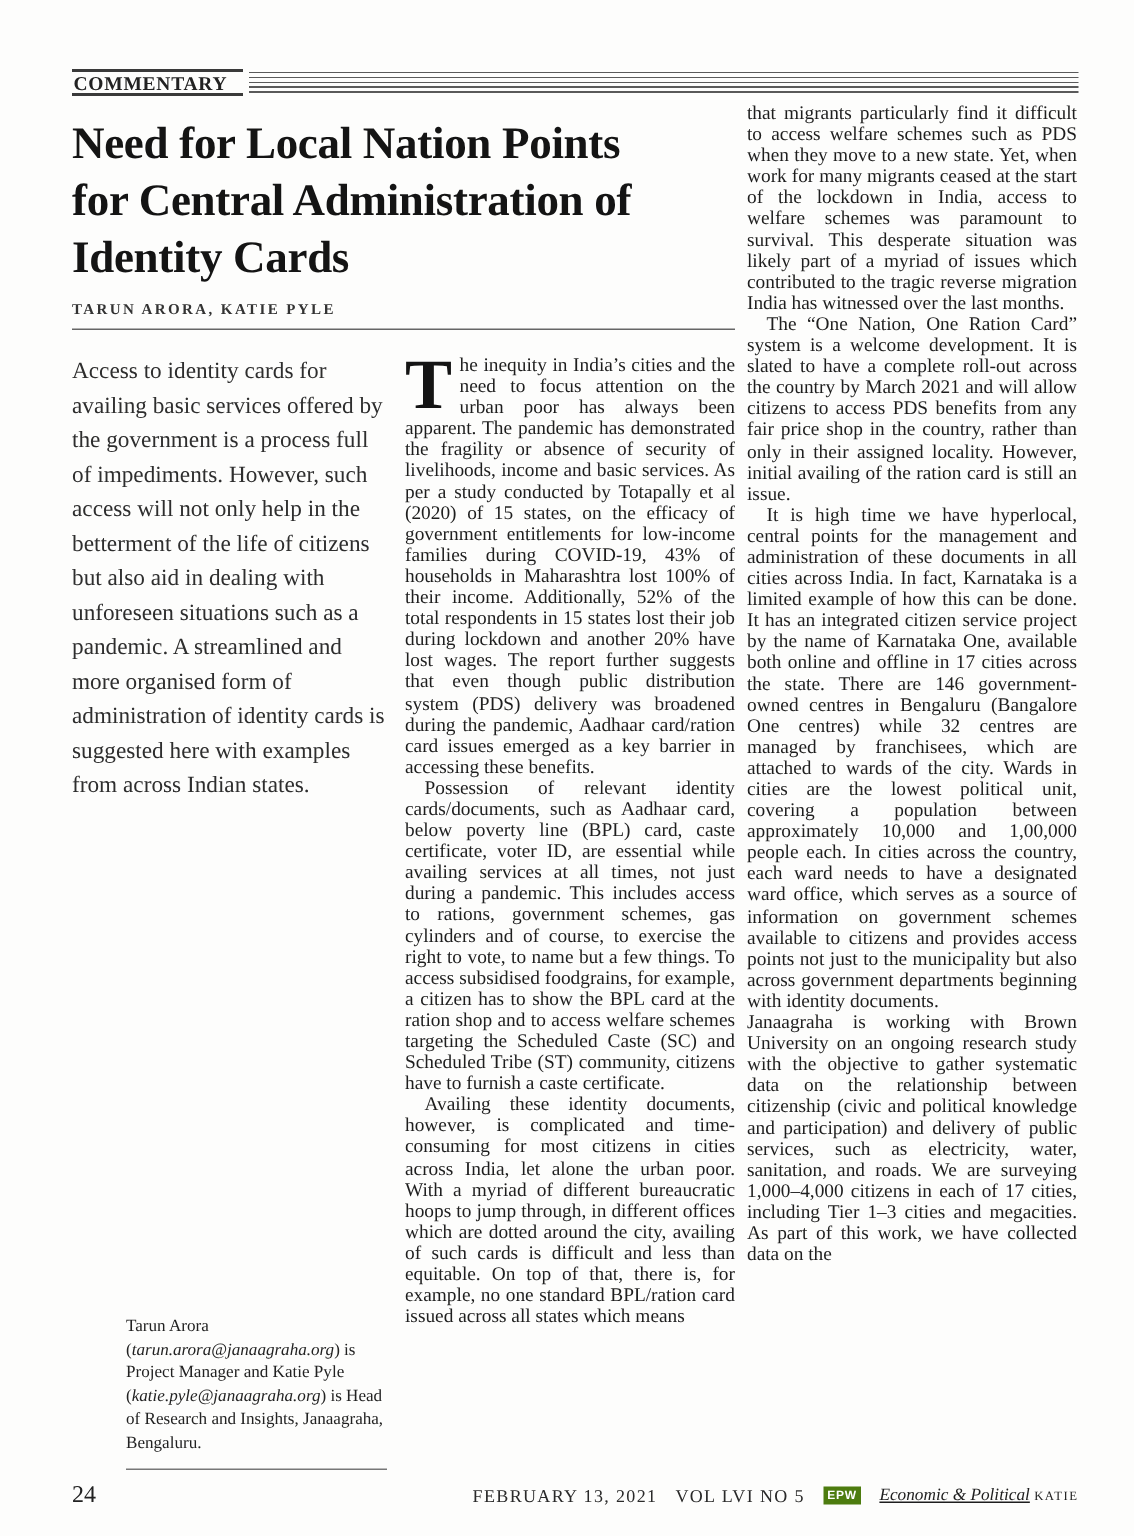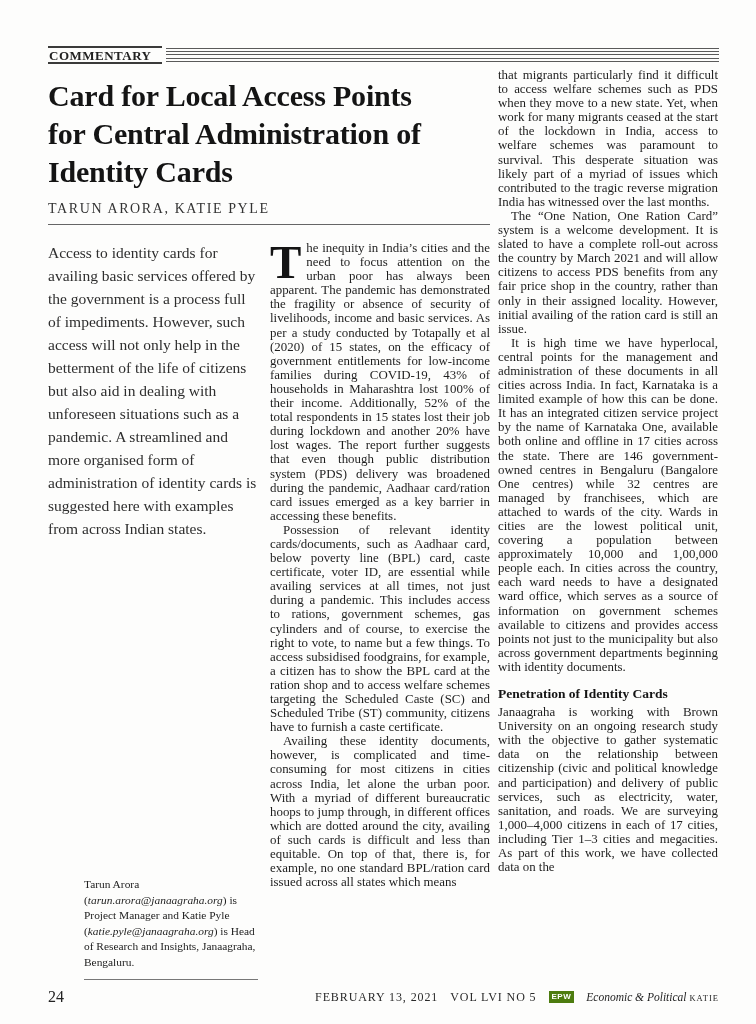--- a/index.html
+++ b/index.html
@@ -32,21 +32,21 @@
   .left-middle { width:442px; display:flex; flex-direction:column; }
   .right-col   { width:220px; padding-top:4px; }
 
   .article-title {
     margin-top:13px;
     font-size:30px; font-weight:bold; line-height:38px;
     color:#141414; white-space:pre-line; letter-spacing:-0.2px;
   }
   .authors-line {
     margin-top:10px;
-    font-size:14px; font-weight:normal; letter-spacing:1.6px; color:#333;
+    font-size:10px; font-weight:bold; letter-spacing:1.6px; color:#333;
     border-bottom:1px solid #666; padding-bottom:7px;
   }
   .two-cols { display:flex; gap:12px; margin-top:16px; flex:1; min-height:0; }
   .abstract-col { width:210px; display:flex; flex-direction:column;gap:40px; }
   .body-col { width:220px; }
 
   .abstract-text {
     font-size:15.5px; line-height:23px; color:#2e2e2e;
   }
   .author-note {
@@ -79,38 +79,38 @@
   .page-number { font-size:16px; color:#222; }
   .footer-right { display:flex; align-items:center; gap:12px; }
   .footer-meta { font-size:12px; letter-spacing:0.9px; color:#2a2a2a; }
   .epw-logo {
     display:inline-block; background:#4d7c0f; color:#fff;
     font-family:"Liberation Sans",sans-serif;
     font-size:8px; font-weight:bold; letter-spacing:0.5px;
     padding:1px 3px; line-height:10px;
   }
   .brand { font-size:11.5px; color:#1e1e1e; }
-  .brand .brand-main { font-style:italic; }
+  .brand .brand-main { font-style:italic;text-decoration:underline; }
   .brand .brand-suffix { font-style:normal; font-size:8.5px; letter-spacing:1px; }
 </style>
 </head>
 <body>
 
 <div class="page">
   <div class="inner">
 
     <div class="section-header">
       <span class="section-label">COMMENTARY</span>
       <span class="section-stripes"></span>
     </div>
 
     <div class="content-row">
 
       <div class="left-middle">
-        <h1 class="article-title">Card for Local Access Points
+        <h1 class="article-title">Need for Local Nation Points
 for Central Administration of
 Identity Cards</h1>
 
         <div class="authors-line">TARUN ARORA, KATIE PYLE</div>
 
         <div class="two-cols">
 
           <div class="abstract-col">
             <p class="abstract-text">Access to identity cards for availing basic services offered by the government is a process full of impediments. However, such access will not only help in the betterment of the life of citizens but also aid in dealing with unforeseen situations such as a pandemic. A streamlined and more organised form of administration of identity cards is suggested here with examples from across Indian states.</p>
             <div class="author-note"><span>Tarun Arora (</span><span class="it">tarun.arora@janaagraha.org</span><span>) is Project Manager and Katie Pyle (</span><span class="it">katie.pyle@janaagraha.org</span><span>) is Head of Research and Insights, Janaagraha, Bengaluru.</span></div>
@@ -122,21 +122,20 @@
             <p>Availing these identity documents, however, is complicated and time-consuming for most citizens in cities across India, let alone the urban poor. With a myriad of different bureaucratic hoops to jump through, in different offices which are dotted around the city, availing of such cards is difficult and less than equitable. On top of that, there is, for example, no one standard BPL/ration card issued across all states which means</p>
           </div>
 
         </div>
       </div>
 
       <div class="right-col">
         <p class="no-indent">that migrants particularly find it difficult to access welfare schemes such as PDS when they move to a new state. Yet, when work for many migrants ceased at the start of the lockdown in India, access to welfare schemes was paramount to survival. This desperate situation was likely part of a myriad of issues which contributed to the tragic reverse migration India has witnessed over the last months.</p>
         <p>The “One Nation, One Ration Card” system is a welcome development. It is slated to have a complete roll-out across the country by March 2021 and will allow citizens to access PDS benefits from any fair price shop in the country, rather than only in their assigned locality. However, initial availing of the ration card is still an issue.</p>
         <p>It is high time we have hyperlocal, central points for the management and administration of these documents in all cities across India. In fact, Karnataka is a limited example of how this can be done. It has an integrated citizen service project by the name of Karnataka One, available both online and offline in 17 cities across the state. There are 146 government-owned centres in Bengaluru (Bangalore One centres) while 32 centres are managed by franchisees, which are attached to wards of the city. Wards in cities are the lowest political unit, covering a population between approximately 10,000 and 1,00,000 people each. In cities across the country, each ward needs to have a designated ward office, which serves as a source of information on government schemes available to citizens and provides access points not just to the municipality but also across government departments beginning with identity documents.</p>
-        <h2 class="sub-heading">Penetration of  Identity Cards</h2>
         <p class="no-indent">Janaagraha is working with Brown University on an ongoing research study with the objective to gather systematic data on the relationship between citizenship (civic and political knowledge and participation) and delivery of public services, such as electricity, water, sanitation, and roads. We are surveying 1,000–4,000 citizens in each of 17 cities, including Tier 1–3 cities and megacities. As part of this work, we have collected data on the</p>
       </div>
 
     </div>
   </div>
 
   <div class="footer">
     <span class="page-number">24</span>
     <div class="footer-right">
       <span class="footer-meta">FEBRUARY 13, 2021</span>

